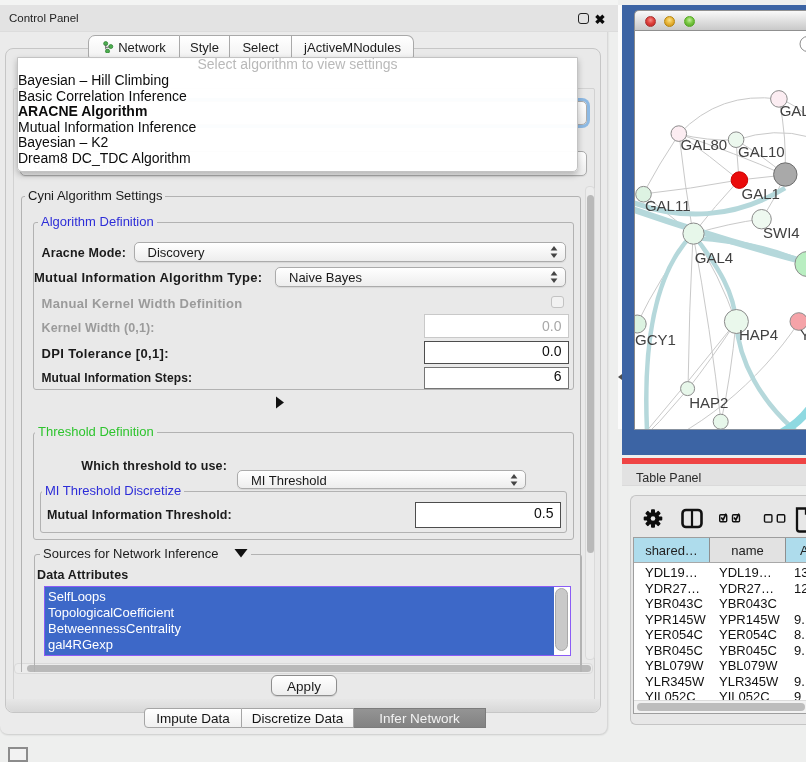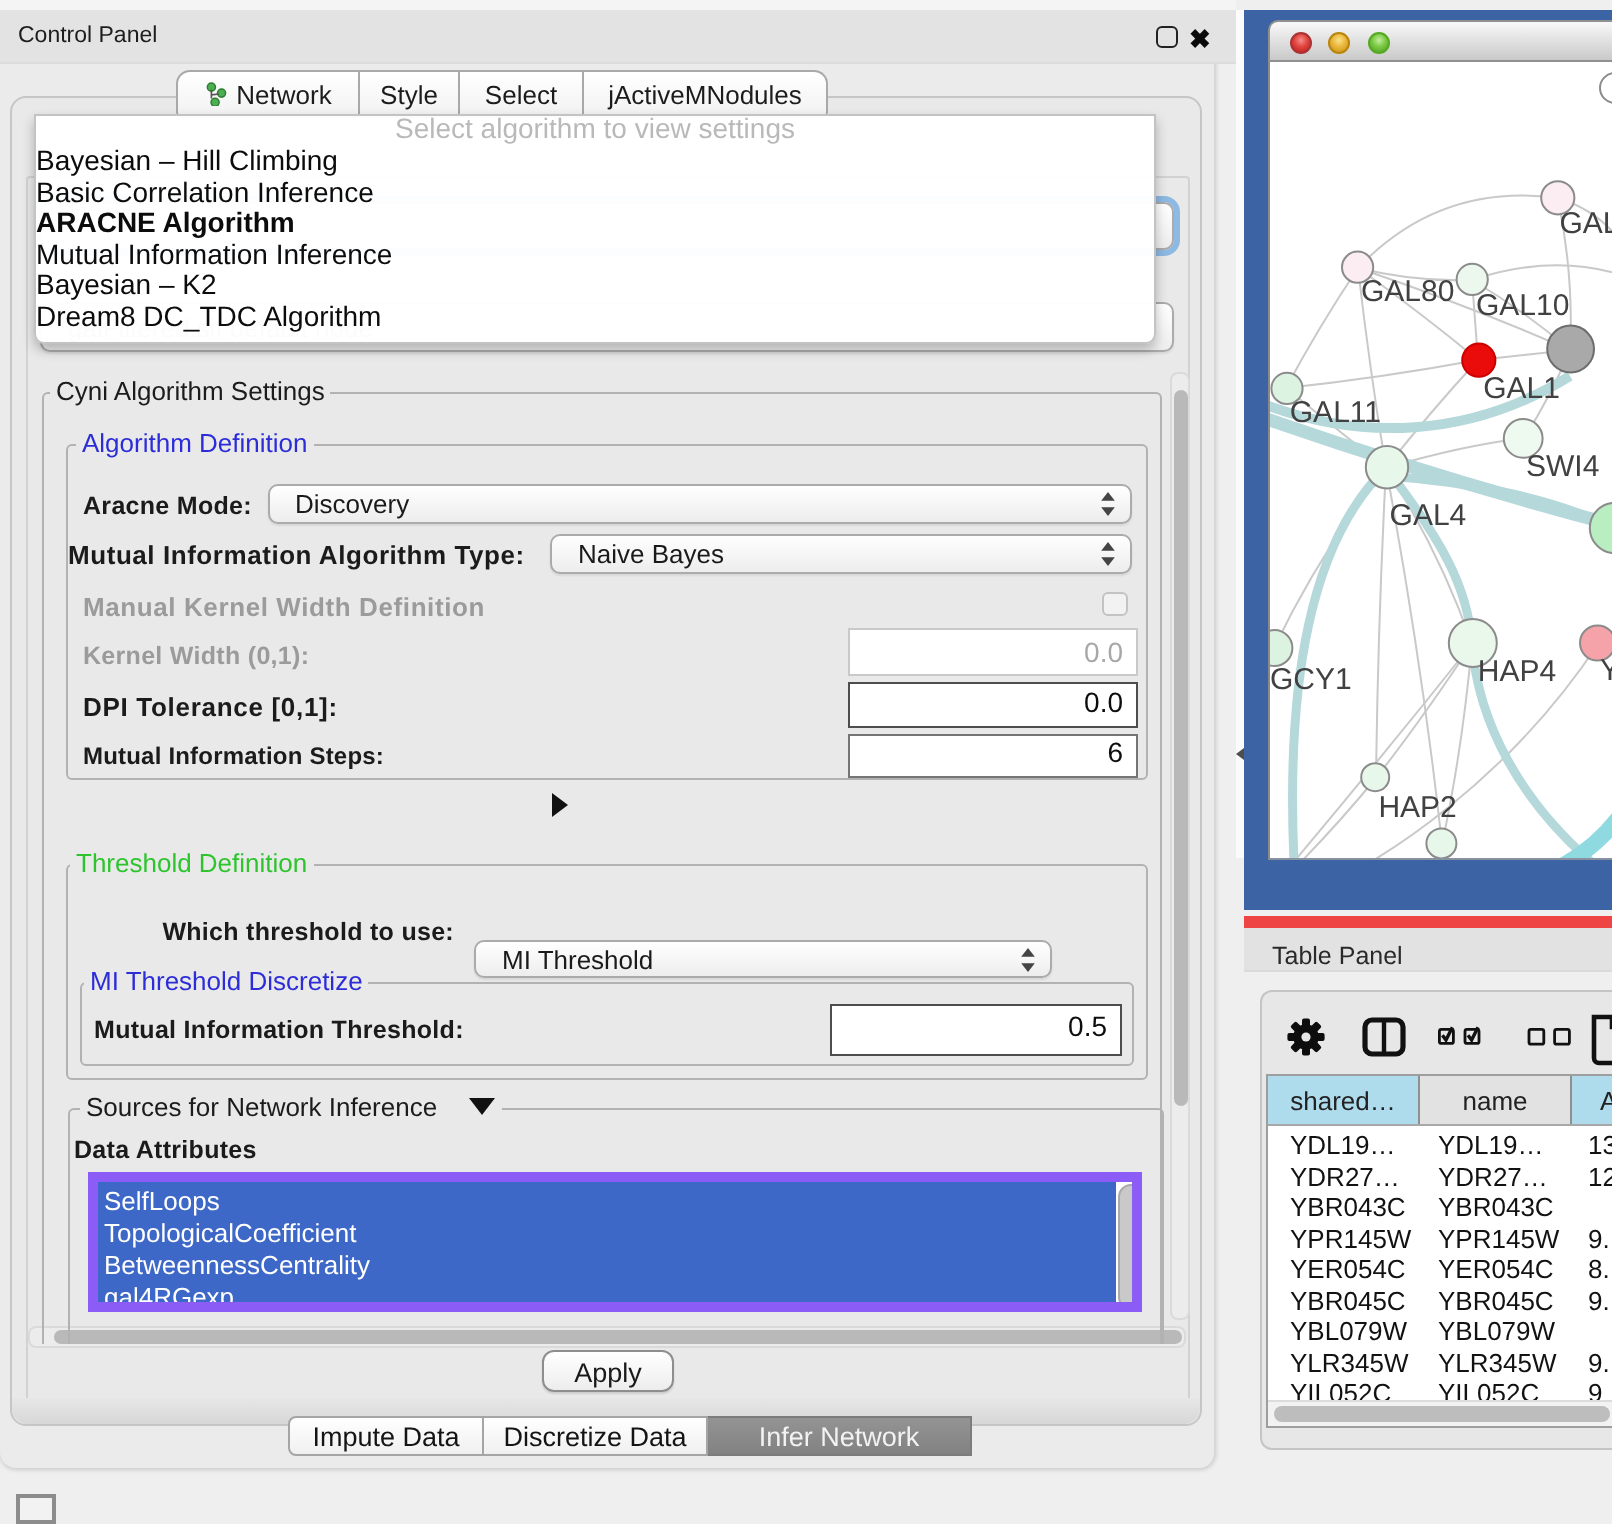--- a/index.html
+++ b/index.html
@@ -150,21 +150,21 @@
   <div class="grp" style="left:40px; top:491px; width:527px; height:42px;"></div>
   <div class="leg" style="left:42px; top:484px; color:#2d2dd8;">MI Threshold Discretize</div>
   <div class="lbl" style="left:47px; top:508.2px;">Mutual Information Threshold:</div>
   <div class="tf" style="left:415px; top:502px; width:145.5px; height:25.5px; line-height:21px; border:1.5px solid #4d4d4d;">0.5</div>
 
   <div class="grp" style="left:33.5px; top:554px; width:548px; height:132px;"></div>
   <div class="leg" style="left:40px; top:547px; color:#1c1c1c;">Sources for Network Inference <svg width="14" height="10" viewBox="0 0 14 10" style="vertical-align:0px; margin-left:12px">
         <path d="M0.5 1 L13.5 1 L7 9.5 Z" fill="#111"></path>
       </svg></div>
   <div class="lbl" style="left:37px; top:568.2px;">Data Attributes</div>
-  <div class="abs" style="left:44px; top:586px; width:527px; height:70px; background:#fff; border:5px solid #8b5cf6; overflow:hidden;">
+  <div class="abs" style="left:44px; top:586px; width:527px; height:70px; background:#fff; border:1px solid #8b5cf6; overflow:hidden;">
     <div class="abs" style="left:0px; top:0px; width:509px; height:68px; background:#3d68c8;"></div>
     <div class="abs" style="left:3px; top:1.5px; font-size:13px; color:#fff; line-height:16.2px;">SelfLoops<br>TopologicalCoefficient<br>BetweennessCentrality<br>gal4RGexp</div>
     <div class="abs" style="left:510px; top:1px; width:13px; height:63px; background:#c9c9c9; border:1px solid #a9a9a9; border-radius:6.5px;"></div>
   </div>
 </div>
 
 <div class="abs sbtrack" style="left:584.5px; top:186px; width:10px; height:474px;"></div>
 <div class="abs sbthumb" style="left:586.5px; top:195px; width:7px; height:358px;"></div>
 <div class="abs sbtrack" style="left:14px; top:663px; width:579px; height:10.5px;"></div>
 <div class="abs sbthumb" style="left:27px; top:664.5px; width:564px; height:7.5px;"></div>

